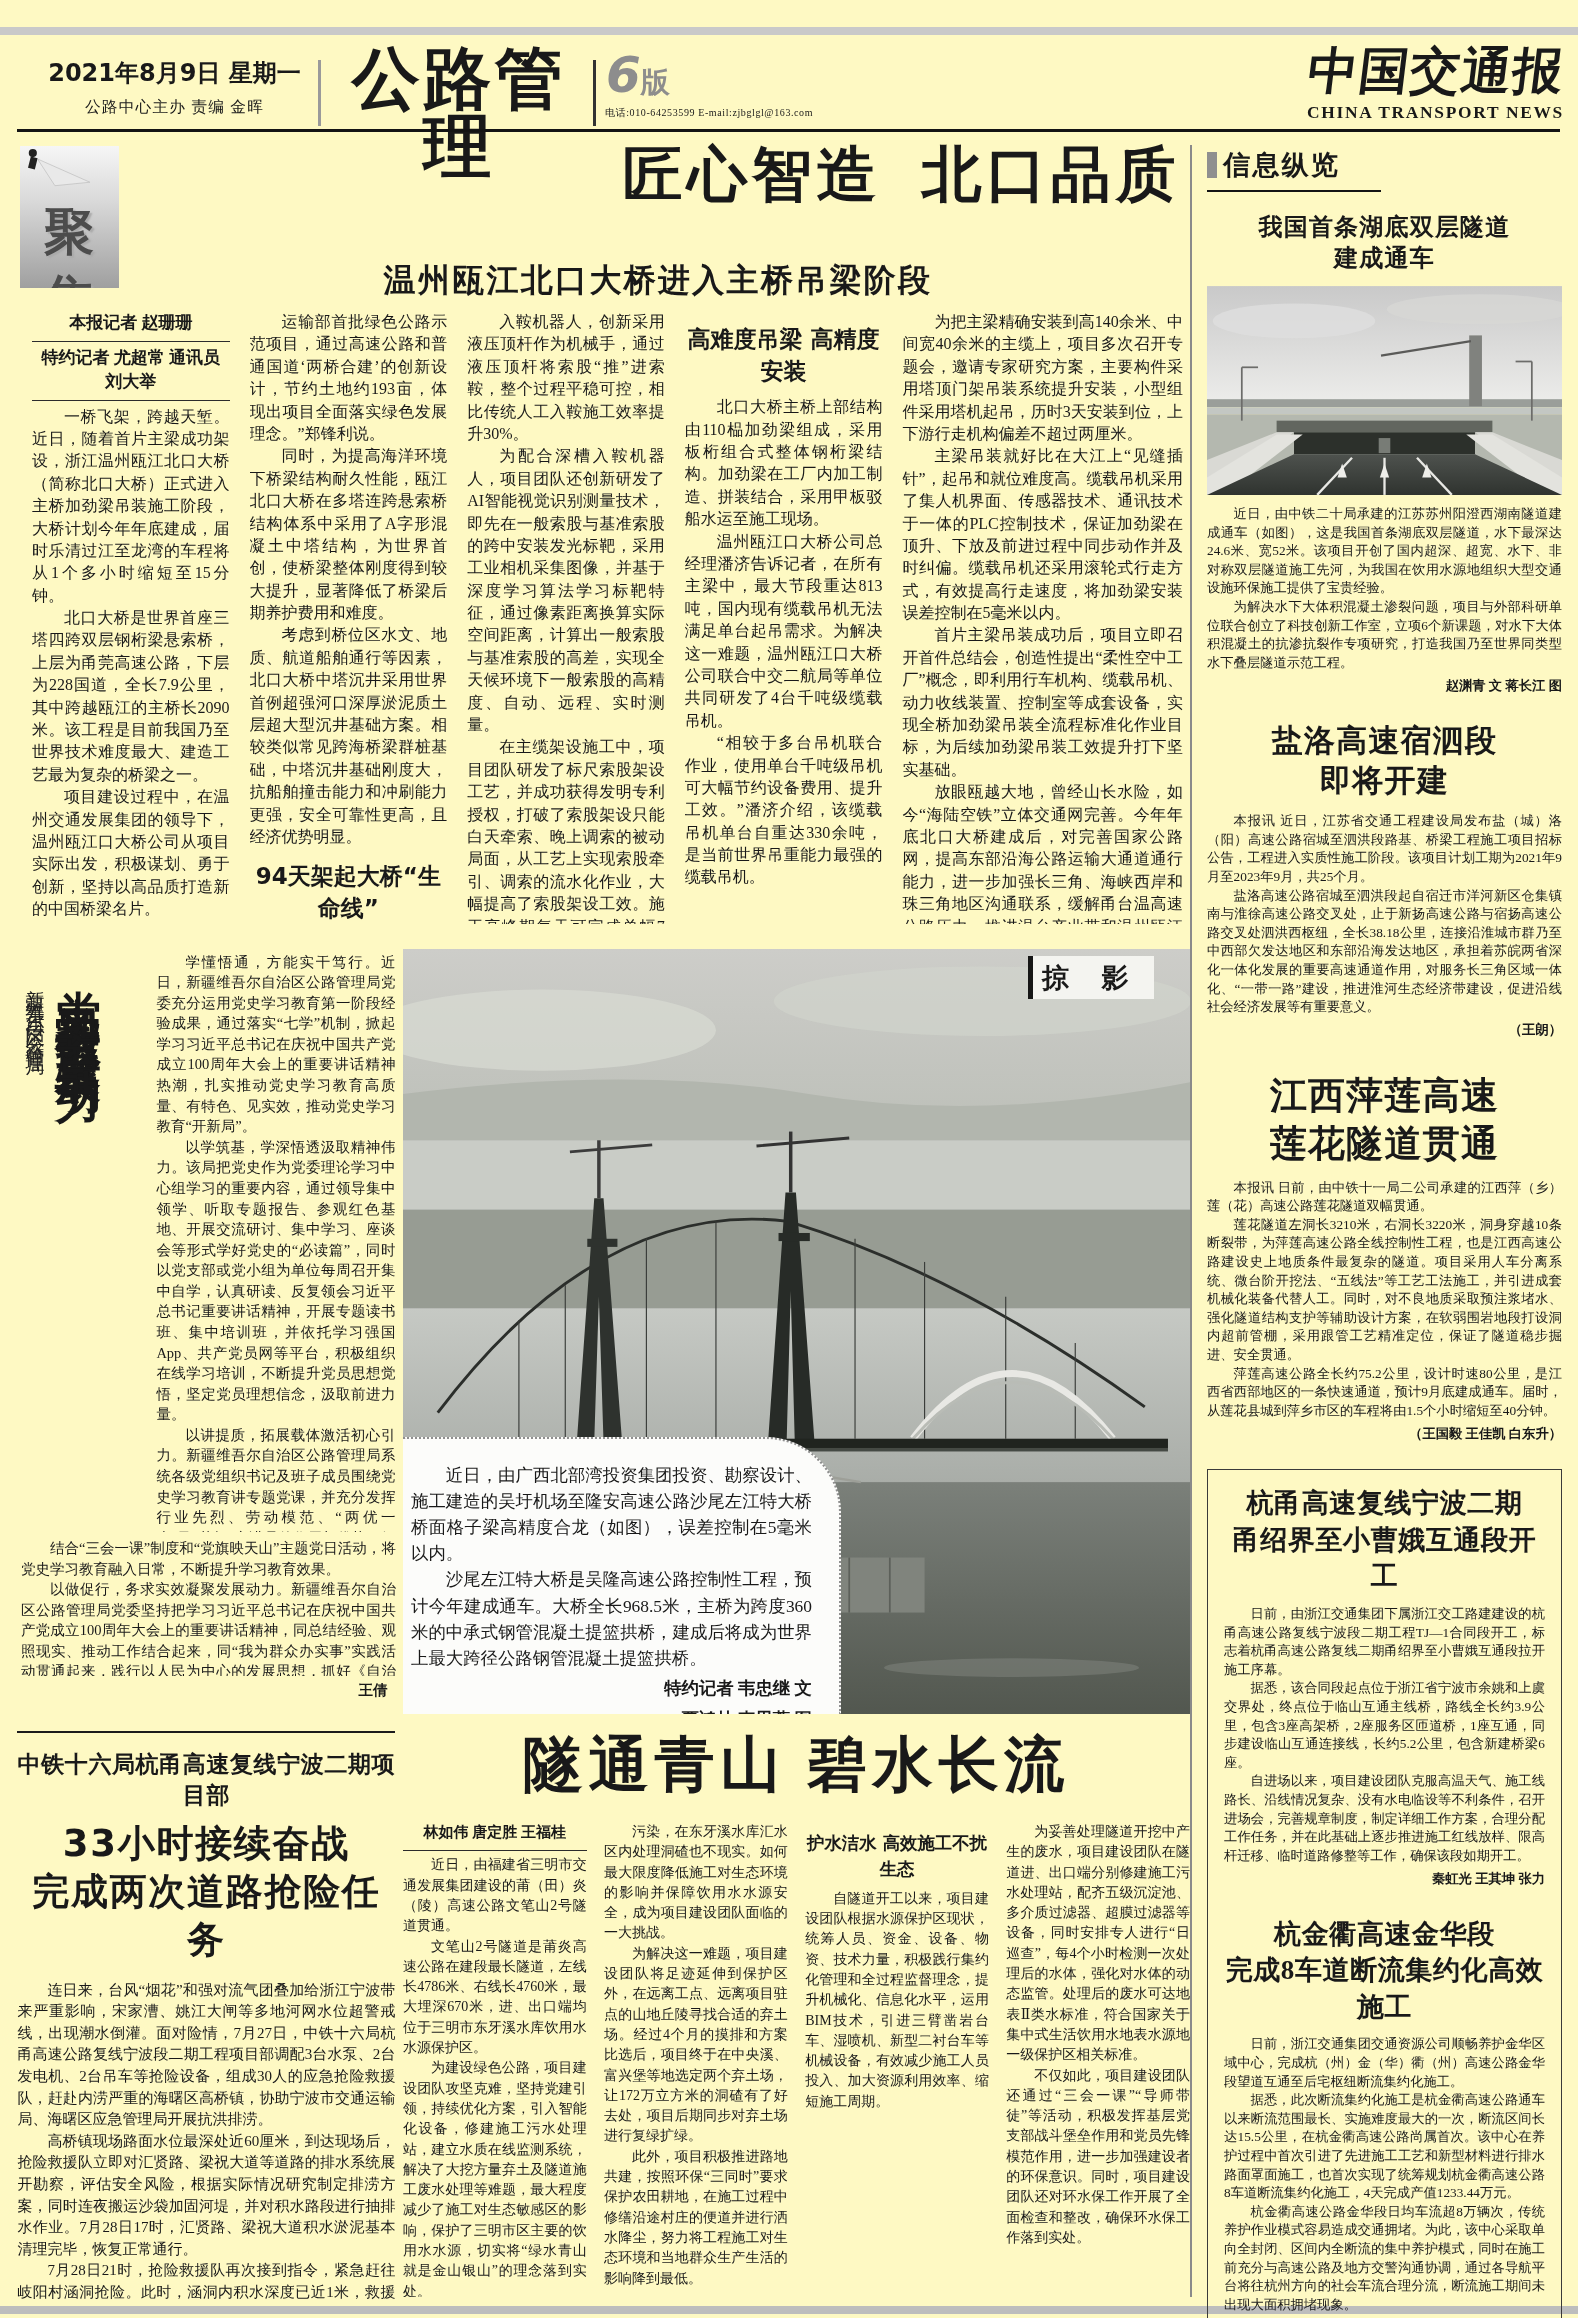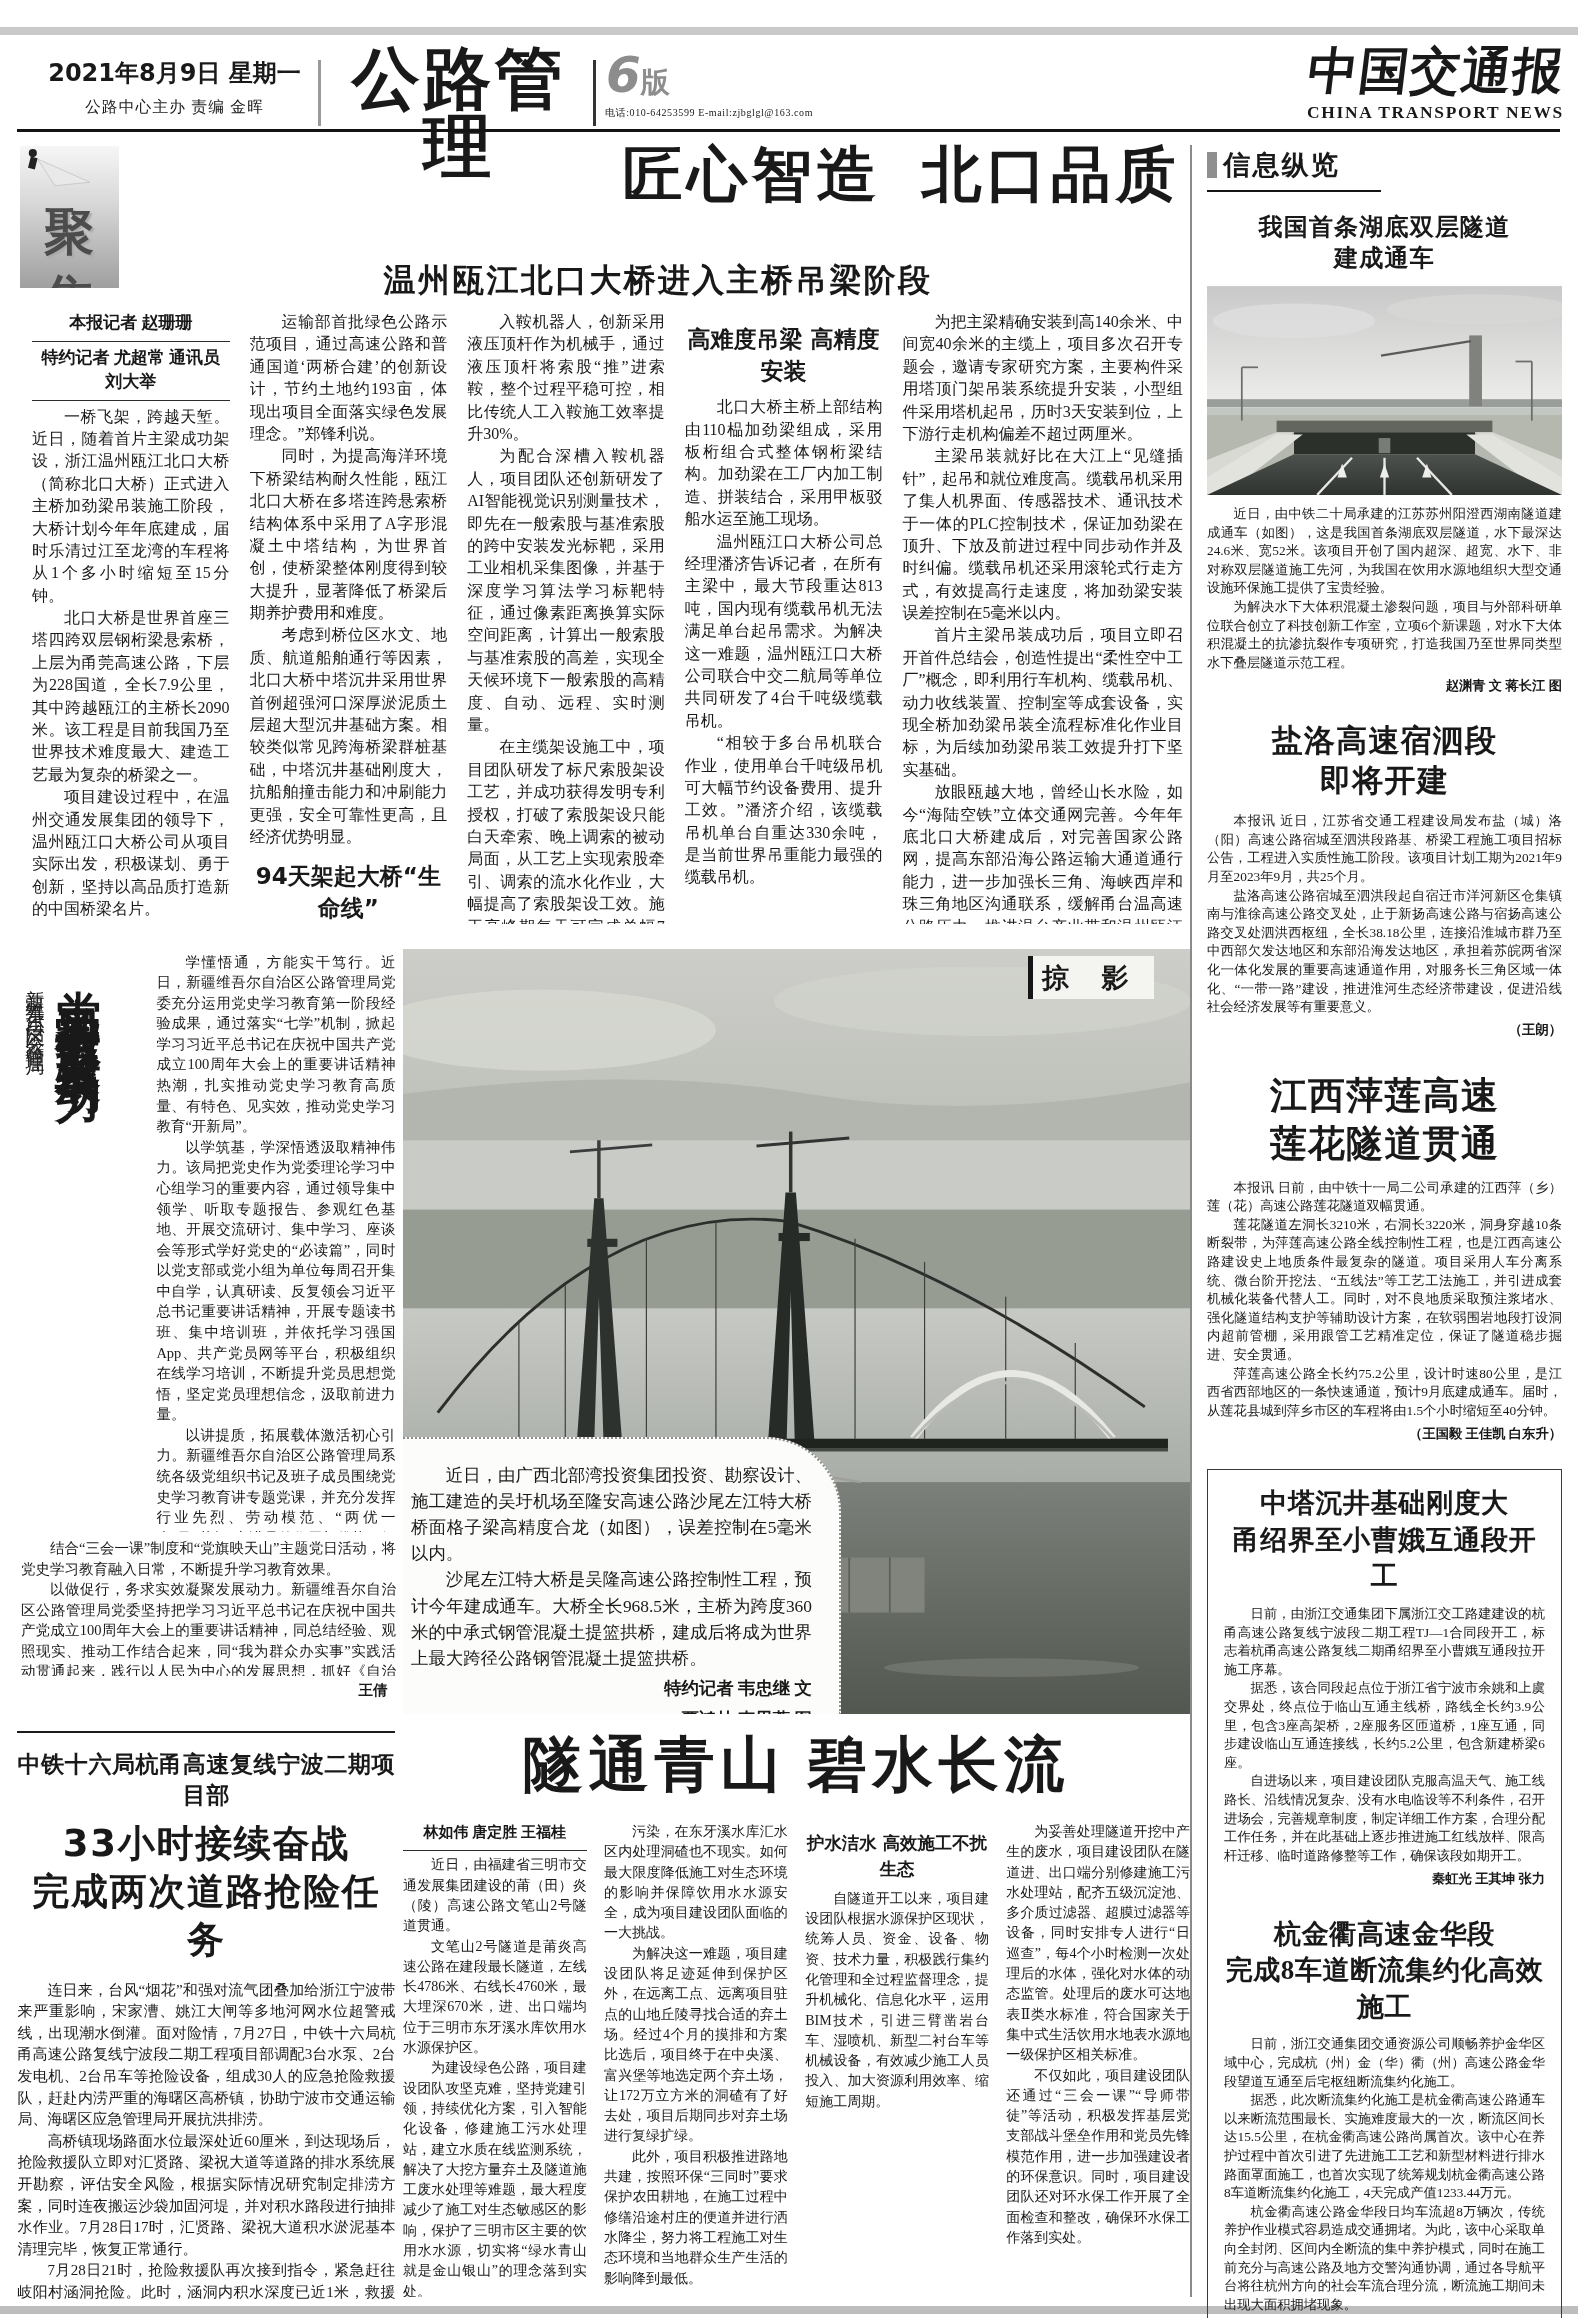--- a/index.html
+++ b/index.html
@@ -1,16 +1,16 @@
 <!DOCTYPE html>
 <html style="font-size:9.3px"><head>
 <meta charset="utf-8">
 <style>
   html,body{margin:0;padding:0;background:#777;}
-  #page{position:relative;width:1578px;height:2319px;background:#ffffff;overflow:hidden;
+  #page{position:relative;width:1578px;height:2319px;background:#fef9c3;overflow:hidden;
         font-family:"Liberation Serif","DejaVu Serif",serif;color:#191919;}
   .abs{position:absolute;}
   .sans{font-family:"DejaVu Sans","Liberation Sans",sans-serif;}
   .strip{left:0;width:1578px;height:8px;background:#c9c9c9;}
   
   .date-line{font-weight:700;font-size:24px;font-family:"DejaVu Sans","Liberation Sans",sans-serif;}
   .org-line{font-size:15.7px;margin-top:8px;letter-spacing:1.2px;}
   .vbar{width:2.9px;background:#9a9a9a;}
   .vbar.dark{background:#333;}
   #section-title{font-size:68px;font-weight:900;letter-spacing:3.5px;line-height:1;}
@@ -362,21 +362,21 @@
     <div class="info-body">
         <div class="blk blk-p">本报讯  日前，由中铁十一局二公司承建的江西萍（乡）莲（花）高速公路莲花隧道双幅贯通。</div>
         <div class="blk blk-p">莲花隧道左洞长3210米，右洞长3220米，洞身穿越10条断裂带，为萍莲高速公路全线控制性工程，也是江西高速公路建设史上地质条件最复杂的隧道。项目采用人车分离系统、微台阶开挖法、“五线法”等工艺工法施工，并引进成套机械化装备代替人工。同时，对不良地质采取预注浆堵水、强化隧道结构支护等辅助设计方案，在软弱围岩地段打设洞内超前管棚，采用跟管工艺精准定位，保证了隧道稳步掘进、安全贯通。</div>
         <div class="blk blk-p">萍莲高速公路全长约75.2公里，设计时速80公里，是江西省西部地区的一条快速通道，预计9月底建成通车。届时，从莲花县城到萍乡市区的车程将由1.5个小时缩短至40分钟。</div>
         <div class="blk blk-cr">（王国毅  王佳凯  白东升）</div>
       </div>
 
     <div id="info-box">
       <div>
         <div class="box-head">
-          <div>中塔沉井基础刚度大</div>
+          <div>杭甬高速复线宁波二期</div>
           <div>甬绍界至小曹娥互通段开工</div>
         </div>
         <div class="info-body">
             <div class="blk blk-p">日前，由浙江交通集团下属浙江交工路建建设的杭甬高速公路复线宁波段二期工程TJ—1合同段开工，标志着杭甬高速公路复线二期甬绍界至小曹娥互通段拉开施工序幕。</div>
             <div class="blk blk-p">据悉，该合同段起点位于浙江省宁波市余姚和上虞交界处，终点位于临山互通主线桥，路线全长约3.9公里，包含3座高架桥，2座服务区匝道桥，1座互通，同步建设临山互通连接线，长约5.2公里，包含新建桥梁6座。</div>
             <div class="blk blk-p">自进场以来，项目建设团队克服高温天气、施工线路长、沿线情况复杂、没有水电临设等不利条件，召开进场会，完善规章制度，制定详细工作方案，合理分配工作任务，并在此基础上逐步推进施工红线放样、限高杆迁移、临时道路修整等工作，确保该段如期开工。</div>
             <div class="blk blk-cr">秦虹光  王其坤  张力</div>
           </div>
       </div>
       <div id="a5-wrap">

